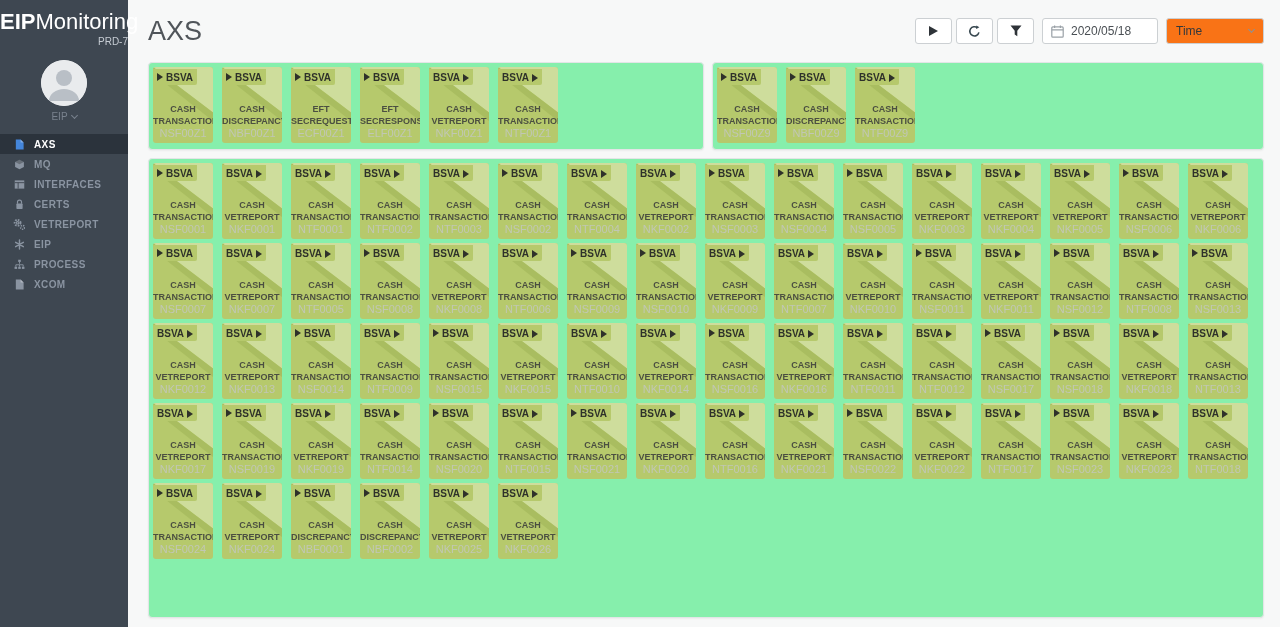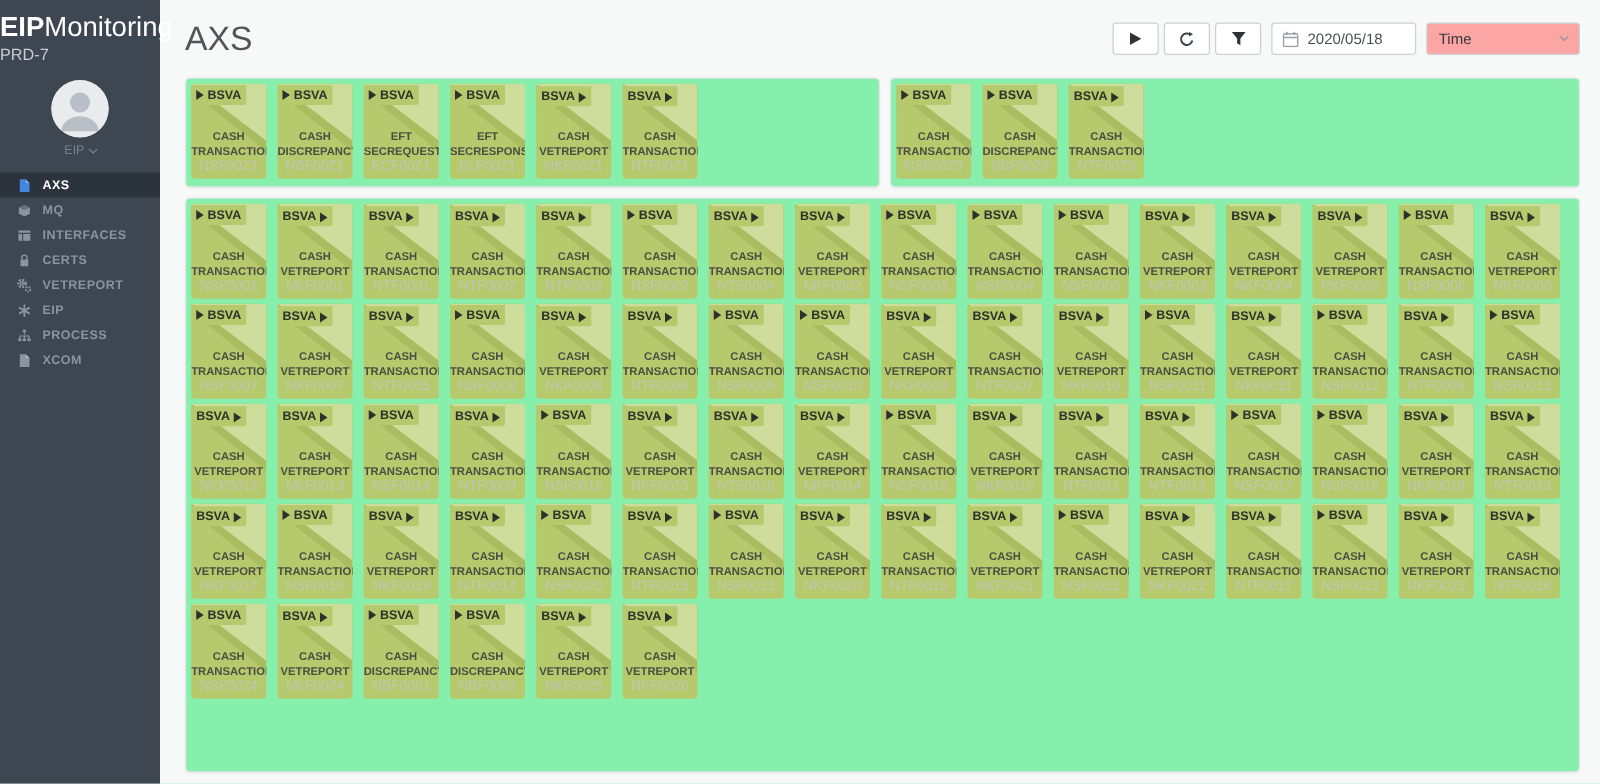--- a/index.html
+++ b/index.html
@@ -4,38 +4,38 @@
 <style>
   * { margin:0; padding:0; box-sizing:border-box; }
   html,body { width:1280px; height:627px; }
   body { font-family:"Liberation Sans", sans-serif; background:#f7f8f8; overflow:hidden; }
   .app { display:flex; width:1280px; height:627px; }
 
   
   .sidebar { width:128px; flex:none; background:#3e4751; color:#fff; }
   .brand { text-align:center; padding-top:9px; font-size:22px; color:#fff; }
   .brand b { font-weight:bold; }
-  .env { text-align:left; font-size:13px; color:#c6ccd3; margin-top:1px; }
+  .env { text-align:right; font-size:10px; color:#c6ccd3; margin-top:1px;padding-left:36px; }
   .avatar { width:46px; height:46px; border-radius:50%; overflow:hidden; margin:13px auto 5px; background:#e9ebed; cursor:pointer; }
   .user { text-align:center; font-size:10px; color:#79828e; margin-bottom:12px; cursor:pointer; display:flex; align-items:center; justify-content:center; gap:4px; }
   .chev { width:5px; height:5px; border-right:1.5px solid #79828e; border-bottom:1.5px solid #79828e; transform:rotate(45deg); display:inline-block; margin-top:-3px; }
   .nav-item { display:flex; align-items:center; gap:9px; height:20px; padding-left:13px; font-size:10px; letter-spacing:.4px; color:#8a94a1; cursor:pointer;font-weight:bold; }
   .nav-item.active { background:#2b333c; color:#fff; font-weight:bold; }
   .nav-item.active .nav-ico { color:#4486db; }
   .nav-ico { width:12px; height:12px; display:flex; align-items:center; justify-content:center; color:#8a94a1; }
 
   
   main { flex:1; padding:0 16px 0 20px; }
   .topbar { height:62px; display:flex; align-items:center; justify-content:space-between; }
   h1 { font-size:27px; font-weight:400; color:#50555a; }
   .toolbar { display:flex; align-items:center; }
   .tbtn { width:37px; height:26px; background:#fff; border:1px solid #ccd0d3; border-radius:3px; display:flex; align-items:center; justify-content:center; margin-left:4px; cursor:pointer; }
   .play-tri { width:0; height:0; border-left:9px solid #2e3338; border-top:5px solid transparent; border-bottom:5px solid transparent; }
   .date-field { height:26px; width:116px; margin-left:8px; display:flex; align-items:center; gap:7px; padding:0 8px; background:#fff; border:1px solid #ccd0d3; border-radius:3px; font-size:12px; color:#4a4f54; cursor:pointer; }
-  .time-select { height:26px; width:123px; margin-left:8px; display:flex; align-items:center; justify-content:space-between; padding:0 9px; background:#fca5a5; border:1px solid #ccd0d3; border-radius:3px; font-size:12px; color:#33383c; cursor:pointer; }
+  .time-select { height:26px; width:98px; margin-left:8px; display:flex; align-items:center; justify-content:space-between; padding:0 9px; background:#f97316; border:1px solid #ccd0d3; border-radius:3px; font-size:12px; color:#33383c; cursor:pointer; }
   .time-select .chev { border-color:#8b9298; }
 
   .panels-top { display:flex; gap:8px; }
   .panel { background:#86efac; border:1px solid #e3e5e7; border-radius:4px; box-shadow:0 1px 2px rgba(0,0,0,.05); padding:4px; display:flex; flex-wrap:wrap; gap:4px 9px; align-content:flex-start; }
   #panel-0 { width:556px; height:88px; flex:none; }
   #panel-1 { flex:1; height:88px; }
   #panel-2 { margin-top:8px; height:460px; }
 
   
   .card { position:relative; width:60px; height:76px; background:#b6c96c; border-radius:3px; overflow:hidden; cursor:pointer; }

